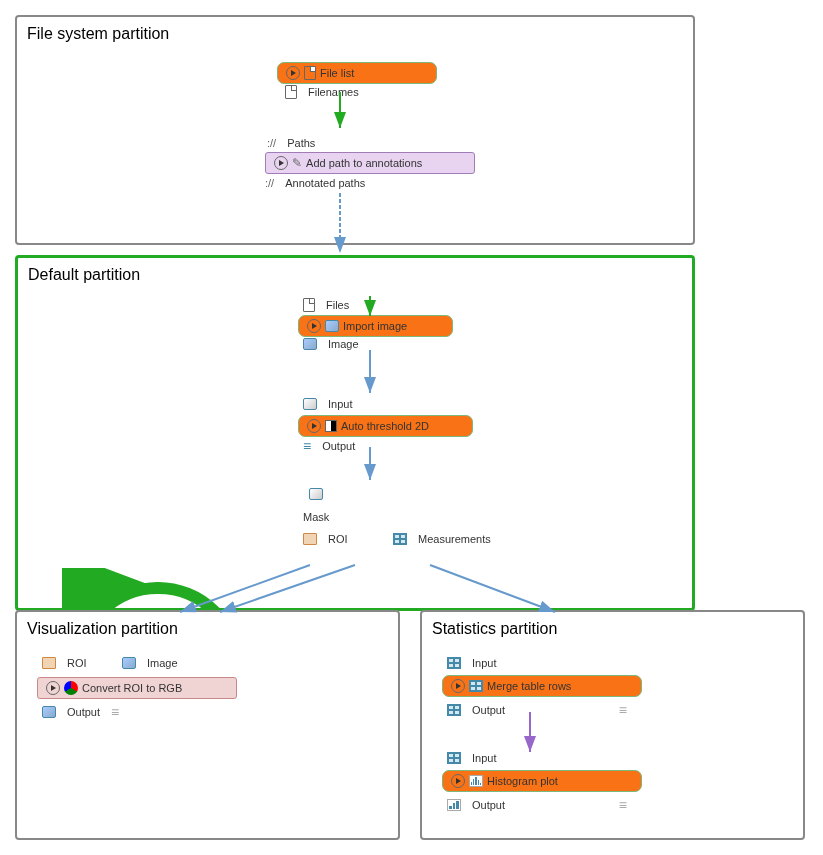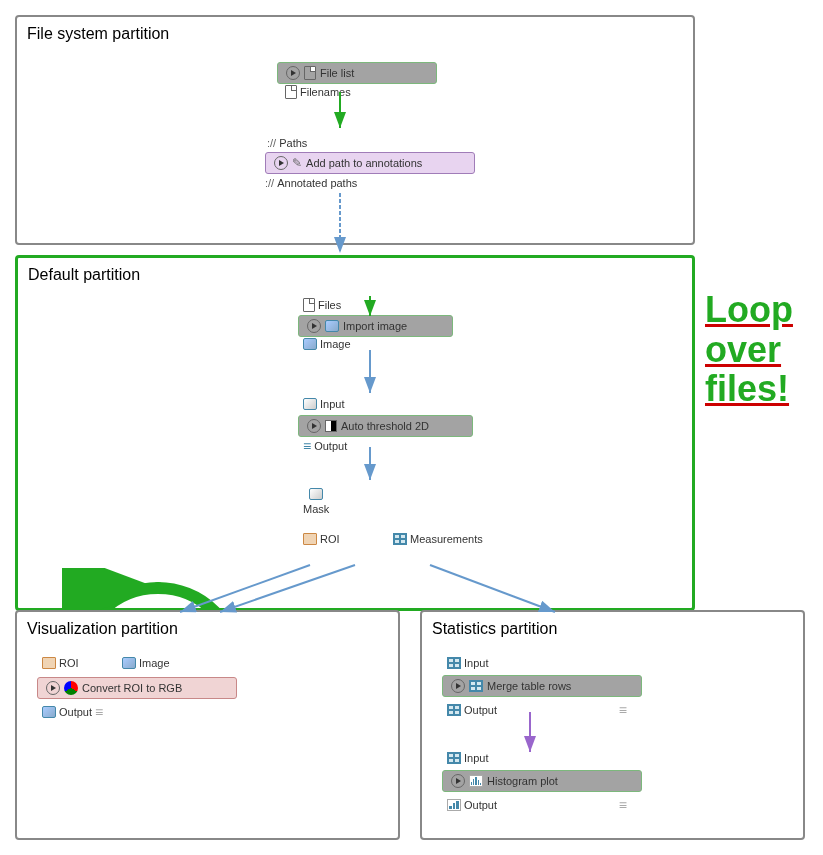--- a/index.html
+++ b/index.html
@@ -81,22 +81,23 @@
       border: 1px solid #aaa;
       border-radius: 3px;
       padding: 3px 8px;
       white-space: nowrap;
       display: flex;
       align-items: center;
       gap: 4px;
     }
 
     .node-block.green-tint {
-      background: #a3a3a3;
+      background: #f97316;
       border-color: #7cb87c;
+      border-radius: 7px;
     }
 
     .node-block.purple-tint {
       background: #e8d4f0;
       border-color: #a07cb8;
     }
 
     .node-block.pink-tint {
       background: #f0d4d4;
       border-color: #c88888;
@@ -107,21 +108,21 @@
       color: #333;
     }
 
     
     .port-label {
       position: absolute;
       font-size: 11px;
       color: #333;
       display: flex;
       align-items: center;
-      gap: 3px;
+      gap: 11px;
     }
 
     
     .play-icon {
       width: 14px;
       height: 14px;
       border: 1px solid #666;
       border-radius: 50%;
       display: inline-flex;
       align-items: center;
@@ -469,21 +470,20 @@
       <div class="icon-histogram" style="width:14px;height:12px;border:1px solid #aaa;background:#fff;display:flex;align-items:flex-end;gap:1px;padding:1px;flex-shrink:0;">
         <span style="flex:1;background:#4488aa;height:40%"></span>
         <span style="flex:1;background:#4488aa;height:70%"></span>
         <span style="flex:1;background:#4488aa;height:100%"></span>
       </div>
       <span>Output</span>
       <span style="margin-left:auto; color:#aaa; font-size:14px;">≡</span>
     </div>
   </div>
 
-  <div class="loop-label">Loop over files!</div>
 
   <svg class="connectors">
     <defs>
       <marker id="arrow-green" markerWidth="8" markerHeight="6" refX="8" refY="3" orient="auto">
         <polygon points="0 0, 8 3, 0 6" fill="#22aa22"></polygon>
       </marker>
       <marker id="arrow-blue" markerWidth="8" markerHeight="6" refX="8" refY="3" orient="auto">
         <polygon points="0 0, 8 3, 0 6" fill="#6699cc"></polygon>
       </marker>
       <marker id="arrow-purple" markerWidth="8" markerHeight="6" refX="8" refY="3" orient="auto">

